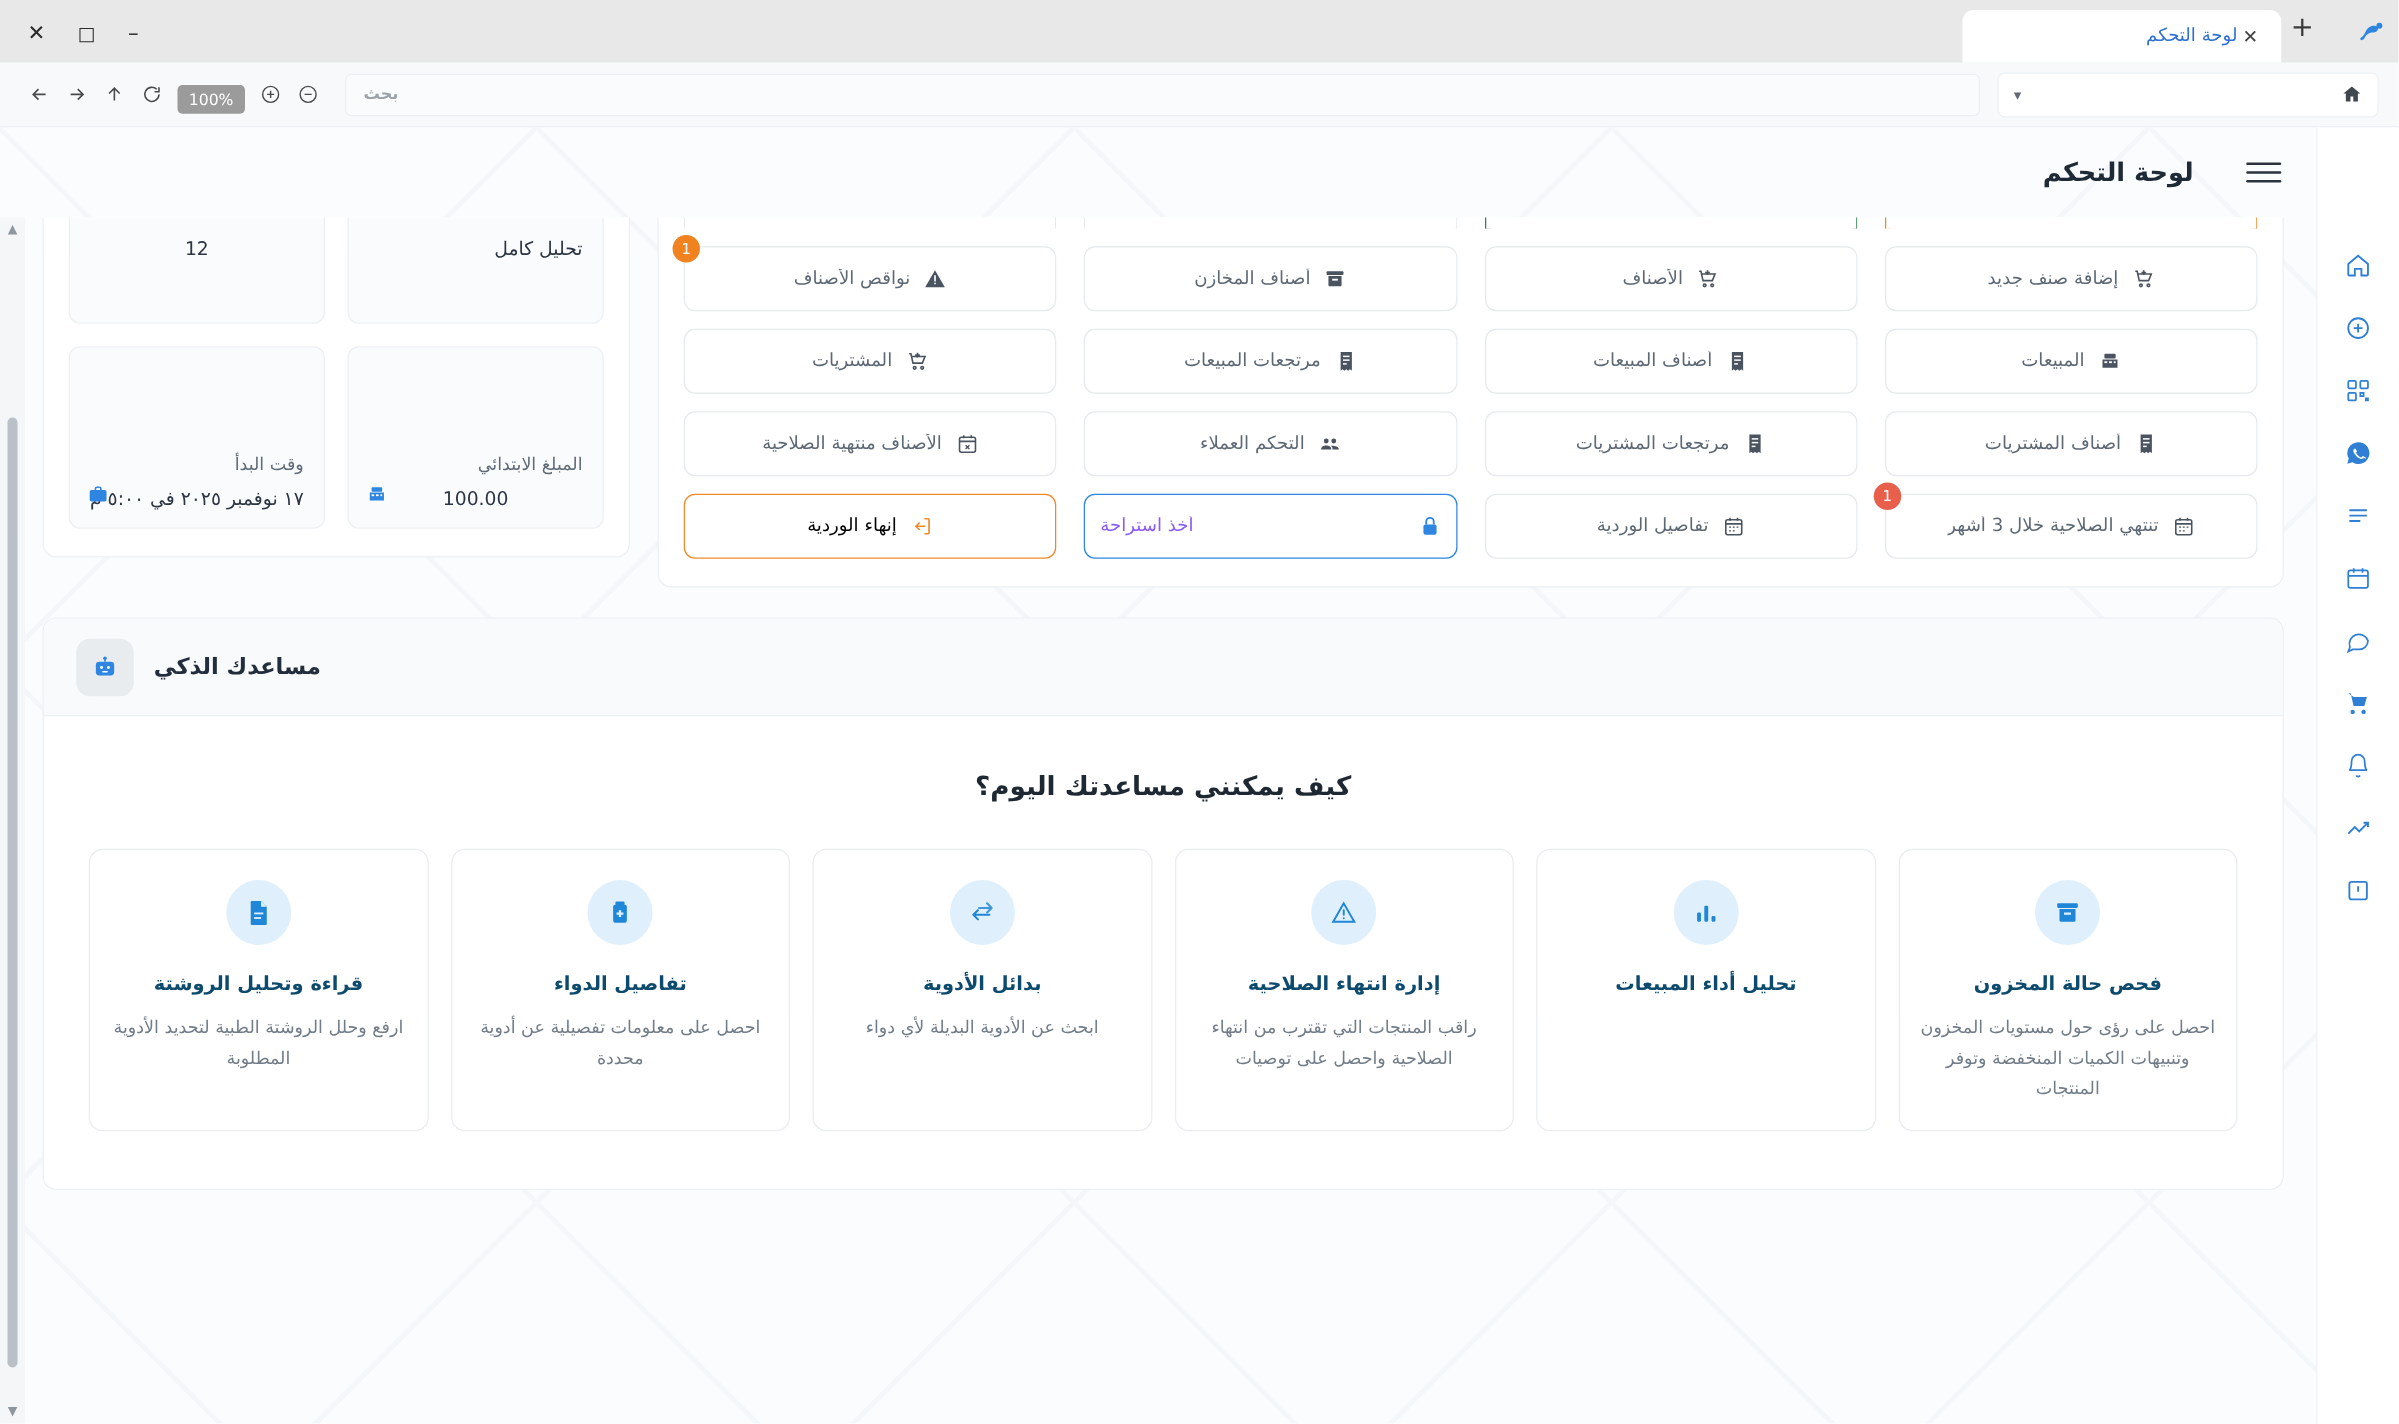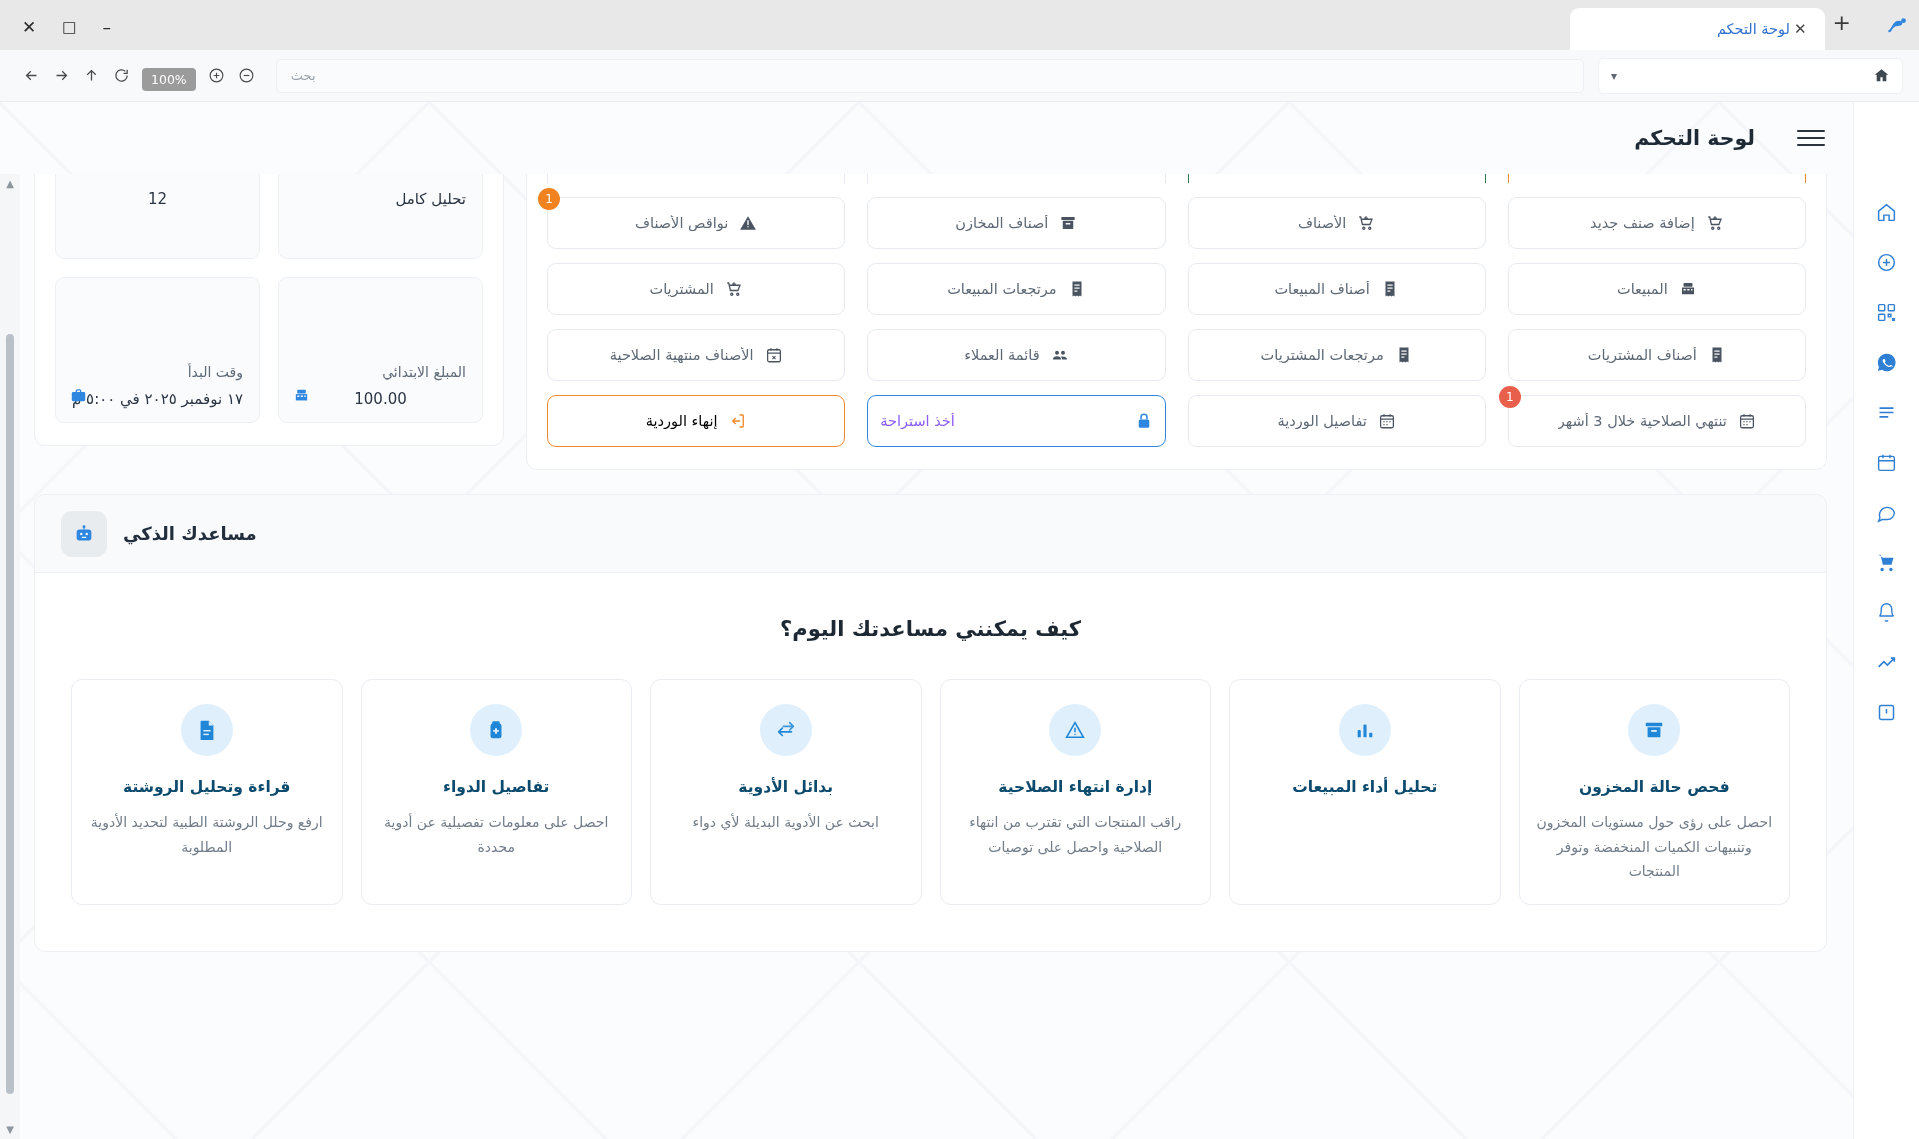--- a/index.html
+++ b/index.html
@@ -62,21 +62,21 @@
   }
   .nav-icon svg { width: 17px; height: 17px; }
   .zoom-badge {
     background: #9b9b9b; color: #fff; font-size: 12.5px;
     border-radius: 4px; padding: 4px 9px; margin: 0 6px; cursor: pointer;
   }
   .search-wrap {
     flex: 1; height: 34px; margin: 0 14px;
     background: #fafbfc; border: 1px solid #eceff3; border-radius: 5px;
     display: flex; align-items: center; justify-content: flex-end;
-    padding: 0 14px; direction: rtl;
+    padding: 0 14px; direction: rtl; font-weight: bold;
   }
   .search-ph { font-size: 13px; color: #9aa2ab; }
   .url-box {
     width: 305px; height: 36px; background: #fff;
     border: 1px solid #eef1f4; border-radius: 6px;
     display: flex; align-items: center; justify-content: space-between;
     padding: 0 12px; direction: ltr;
   }
   .url-box .chev { font-size: 12px; color: #5f6873; }
   .url-box .home-ic { color: #3f474f; display: flex; }
@@ -525,21 +525,21 @@
                 <span class="lbl">مرتجعات المشتريات</span>
               </div>
               <div class="gbtn">
                 <span class="gi">
                   <svg viewBox="0 0 24 24" fill="currentColor">
                       <circle cx="8" cy="9" r="2.6"></circle>
                       <circle cx="16" cy="9" r="2.6"></circle>
                       <path d="M2.5 18c0-2.7 2.5-4.2 5.5-4.2S13.5 15.3 13.5 18zM13 14.2c2.7-.3 8.5.4 8.5 3.8H14.8c0-1.6-.7-2.9-1.8-3.8z"></path>
                     </svg>
                 </span>
-                <span class="lbl">قائمة العملاء</span>
+                <span class="lbl">التحكم العملاء</span>
               </div>
               <div class="gbtn">
                 <span class="gi">
                   <svg viewBox="0 0 24 24" fill="none" stroke="currentColor" stroke-width="1.7">
                       <rect x="3.5" y="5" width="17" height="16" rx="2"></rect>
                       <path d="M3.5 9.5h17M8 3v3M16 3v3"></path>
                       <path d="M10 13.5l4 4M14 13.5l-4 4" stroke-width="1.5"></path>
                     </svg>
                 </span>
                 <span class="lbl">الأصناف منتهية الصلاحية</span>

